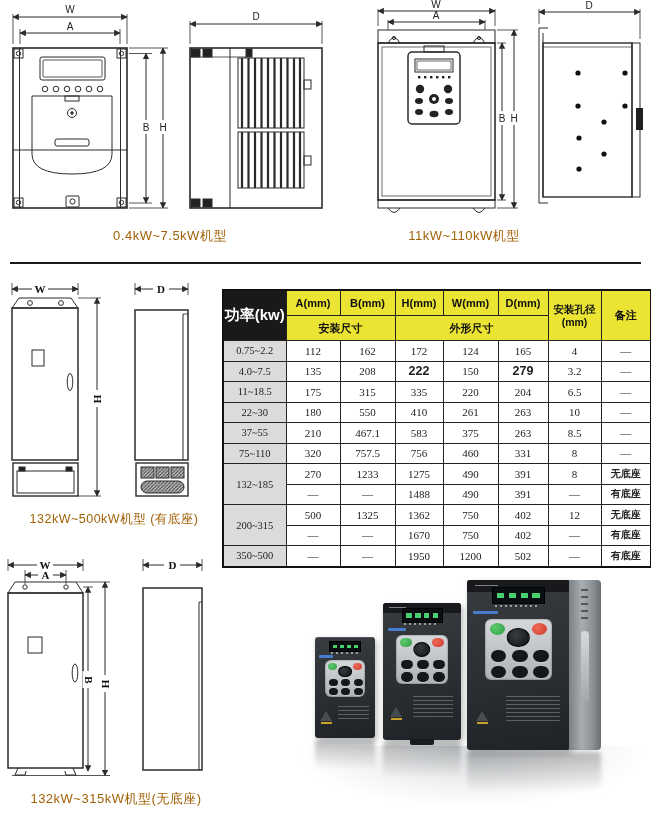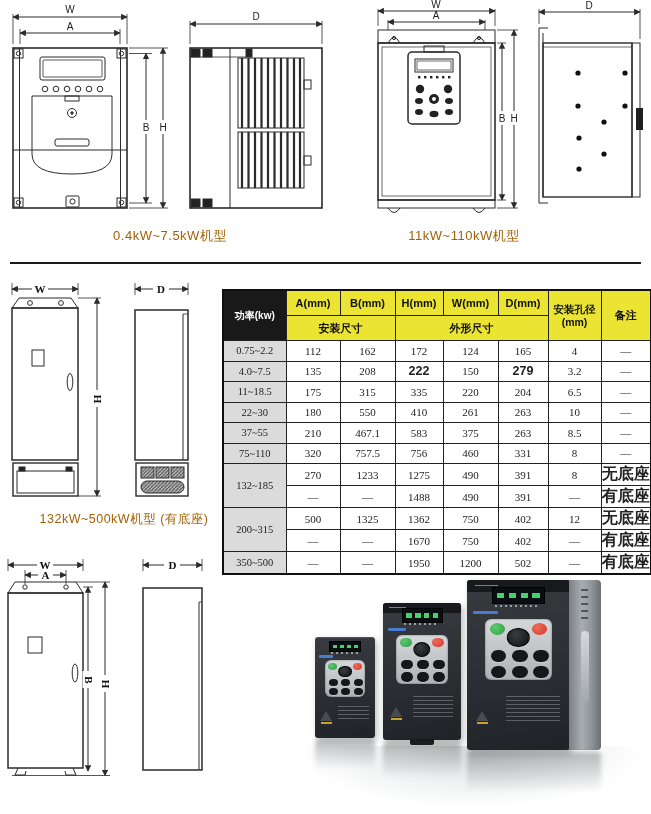--- a/index.html
+++ b/index.html
@@ -4,35 +4,35 @@
 <style>
   html,body{margin:0;padding:0;background:#ffffff;}
   .page{position:relative;width:651px;height:814px;background:#fff;overflow:hidden;
         font-family:"Liberation Sans",sans-serif;color:#222;}
   svg text{font-family:"Liberation Sans",sans-serif;}
   .dimtext{font-size:10px;fill:#222;}
   .dimtext-b{font-size:11px;font-weight:bold;font-family:"Liberation Serif",serif;fill:#111;}
   .caption{position:absolute;text-align:center;color:#a16207;font-size:13px;letter-spacing:.5px;}
   .cap-small{left:15px;top:227px;width:310px;}
   .cap-medium{left:335px;top:227px;width:258px;}
-  .cap-cab-base{left:12px;top:511px;width:224px;font-size:12.5px;}
+  .cap-cab-base{left:2px;top:511px;width:224px;font-size:12.5px;}
   .cap-cab-nobase{left:0px;top:790px;width:232px;}
   .divider{position:absolute;left:10px;top:262px;width:631px;height:2px;background:var(--border,#1a1a1a);}
 
   
   .spec-table{position:absolute;left:222px;top:289px;width:428px;border-collapse:collapse;
               table-layout:fixed;border:2px solid #111;}
   .spec-table td{border:1px solid #222;text-align:center;vertical-align:middle;padding:0;overflow:hidden;}
   .spec-table thead td{background:var(--yellow,#ECE433);font-weight:bold;font-size:11px;height:24px;color:#111;}
-  .spec-table td.power-hdr{background:var(--hdr-bg,#191919);color:#fff;font-size:10px;font-weight:bold;}
+  .spec-table td.power-hdr{background:var(--hdr-bg,#191919);color:#fff;font-size:15px;font-weight:bold;}
   .spec-table td.hole-hdr{font-size:10.5px;line-height:1.15;}
   .spec-table tbody td{height:19.5px;font-family:"Liberation Serif",serif;font-size:11px;background:#fff;color:#222;}
   .spec-table tbody td.power-cell{background:var(--rowlabel,#DBDBDB);font-size:10.5px;}
   .spec-table tbody td.bold-val{font-family:"Liberation Sans",sans-serif;font-weight:bold;font-size:12.5px;margin-top:6px;}
-  .spec-table tbody td.note-cn{font-size:16px;font-family:Liberation Mono, monospace;font-weight:bold;}
+  .spec-table tbody td.note-cn{font-size:10px;font-family:Liberation Mono, monospace;font-weight:bold;}
 
   
   .photo{position:absolute;left:292px;top:556px;width:359px;height:258px;}
   .floor{position:absolute;left:5px;top:190px;width:348px;height:62px;
          background:radial-gradient(ellipse at 50% 10%,rgba(140,146,152,.30),rgba(255,255,255,0) 70%);}
   .unit{position:absolute;border-radius:3px;
         background:linear-gradient(170deg,#383c41 0%,var(--body,#2b2f33) 55%,#1f2327 100%);
         box-shadow:inset 0 1px 1px rgba(255,255,255,.14),2px 3px 6px rgba(0,0,0,.28);}
   .unit-s{left:23px;top:81px;width:60px;height:101px;}
   .unit-m{left:91px;top:47px;width:78px;height:137px;}
@@ -505,20 +505,21 @@
       <line x1="143" y1="10" x2="164" y2="10" marker-start="url(#ar4)"></line>
       <line x1="180" y1="10" x2="202" y2="10" marker-end="url(#ar4)"></line>
     </g>
     <text class="dimtext-b" x="45" y="14" text-anchor="middle">W</text>
     <text class="dimtext-b" x="45.5" y="24" text-anchor="middle">A</text>
     <text class="dimtext-b" x="88" y="128.5" text-anchor="middle" transform="rotate(90 88 125)">B</text>
     <text class="dimtext-b" x="105" y="132.5" text-anchor="middle" transform="rotate(90 105 129)">H</text>
     <text class="dimtext-b" x="172.5" y="14" text-anchor="middle">D</text>
   </svg>
 
+  <div class="caption cap-cab-nobase">132kW~315kW机型(无底座)</div>
 
   <div class="photo">
     <div class="floor"></div>
 
     <div class="unit unit-l">
       <div class="u-top"></div>
       <div class="u-display">
           <i></i>
           <i></i>
           <i></i>

